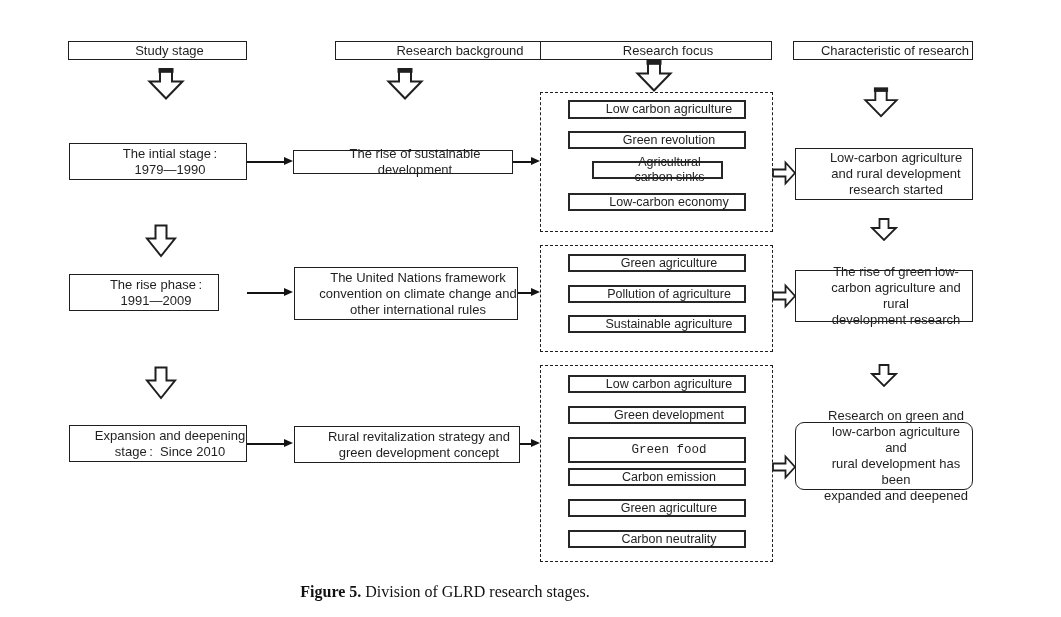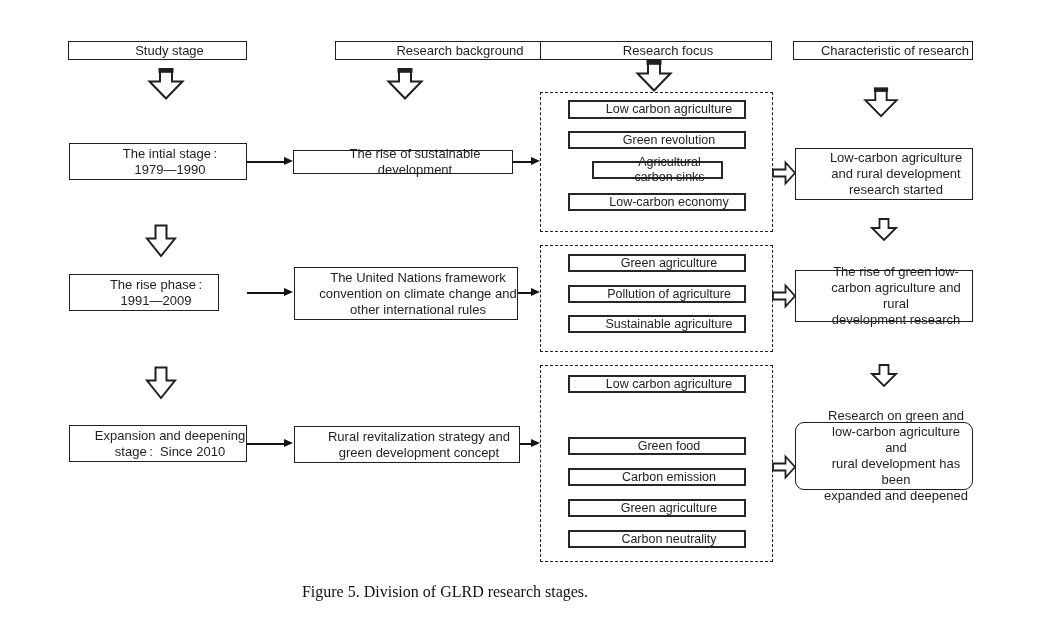--- a/index.html
+++ b/index.html
@@ -26,21 +26,21 @@
   .tri-right {
     position:absolute; width:0; height:0;
     border-left:9px solid #141414;
     border-top:4.5px solid transparent;
     border-bottom:4.5px solid transparent;
   }
   #caption {
     position:absolute; left:205px; top:583px; width:480px; text-align:center;
     font-family:"Liberation Serif", serif; font-size:16px; color:#111;
   }
-  #caption .cap-label { font-weight:normal; }
+  #caption .cap-label { font-weight:bold; }
 </style>
 </head>
 <body>
 
 <div id="canvas">
 
   <div class="box hdr" style="left:68px; top:41px; width:179px; height:19px;">Study stage</div>
   <div class="box hdr" style="left:287px; top:41px; width:226px; height:19px;margin-left:48px;">Research background</div>
   <div class="box hdr" style="left:540px; top:41px; width:232px; height:19px;">Research focus</div>
   <div class="box hdr" style="left:793px; top:41px; width:180px; height:19px;">Characteristic of research</div>
@@ -104,21 +104,22 @@
   <div class="box item txt12" style="left:592px; top:161px; width:131px; height:18px;">Agricultural carbon sinks</div>
   <div class="box item txt12" style="left:568px; top:193px; width:178px; height:18px;">Low-carbon economy</div>
 
   <div class="dashed" style="left:540px; top:245px; width:233px; height:107px;"></div>
   <div class="box item txt12" style="left:568px; top:254px; width:178px; height:18px;">Green agriculture</div>
   <div class="box item txt12" style="left:568px; top:285px; width:178px; height:18px;">Pollution of agriculture</div>
   <div class="box item txt12" style="left:568px; top:315px; width:178px; height:18px;">Sustainable agriculture</div>
 
   <div class="dashed" style="left:540px; top:365px; width:233px; height:197px;"></div>
   <div class="box item txt12" style="left:568px; top:375px; width:178px; height:18px;">Low carbon agriculture</div>
-  <div class="box item txt12" style="left:568px; top:437px; width:178px; height:18px;">Green food</div>
+  <div class="box item txt12" style="left:568px; top:406px; width:178px; height:18px;">Green development</div>
+  <div class="box item txt12" style="left:568px; top:437px; width:178px; height:26px;font-family:Liberation Mono, monospace;">Green food</div>
   <div class="box item txt12" style="left:568px; top:468px; width:178px; height:18px;">Carbon emission</div>
   <div class="box item txt12" style="left:568px; top:499px; width:178px; height:18px;">Green agriculture</div>
   <div class="box item txt12" style="left:568px; top:530px; width:178px; height:18px;">Carbon neutrality</div>
 
   <svg class="arrow" style="left:772px; top:160px;" width="24" height="26" viewBox="0 0 24 26">
     <path d="M1 9.5 H13.5 V2.5 L23 13 L13.5 23.5 V16.5 H1 Z" fill="#fff" stroke="#1f1f1f" stroke-width="1.8"></path>
   </svg>
   <svg class="arrow" style="left:772px; top:283px;" width="24" height="26" viewBox="0 0 24 26">
     <path d="M1 9.5 H13.5 V2.5 L23 13 L13.5 23.5 V16.5 H1 Z" fill="#fff" stroke="#1f1f1f" stroke-width="1.8"></path>
   </svg>

